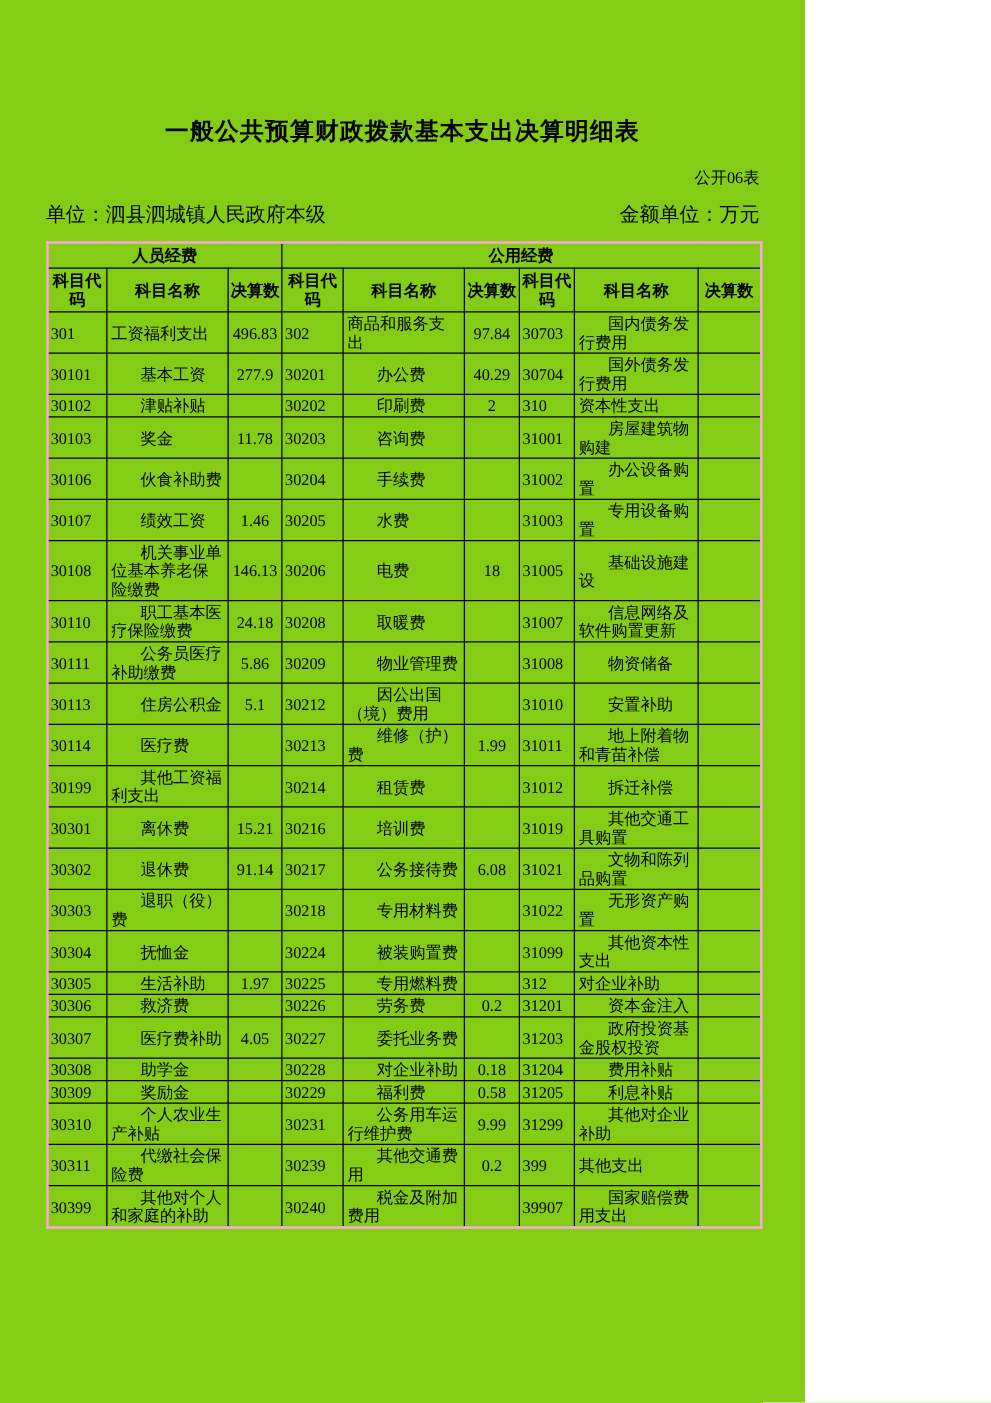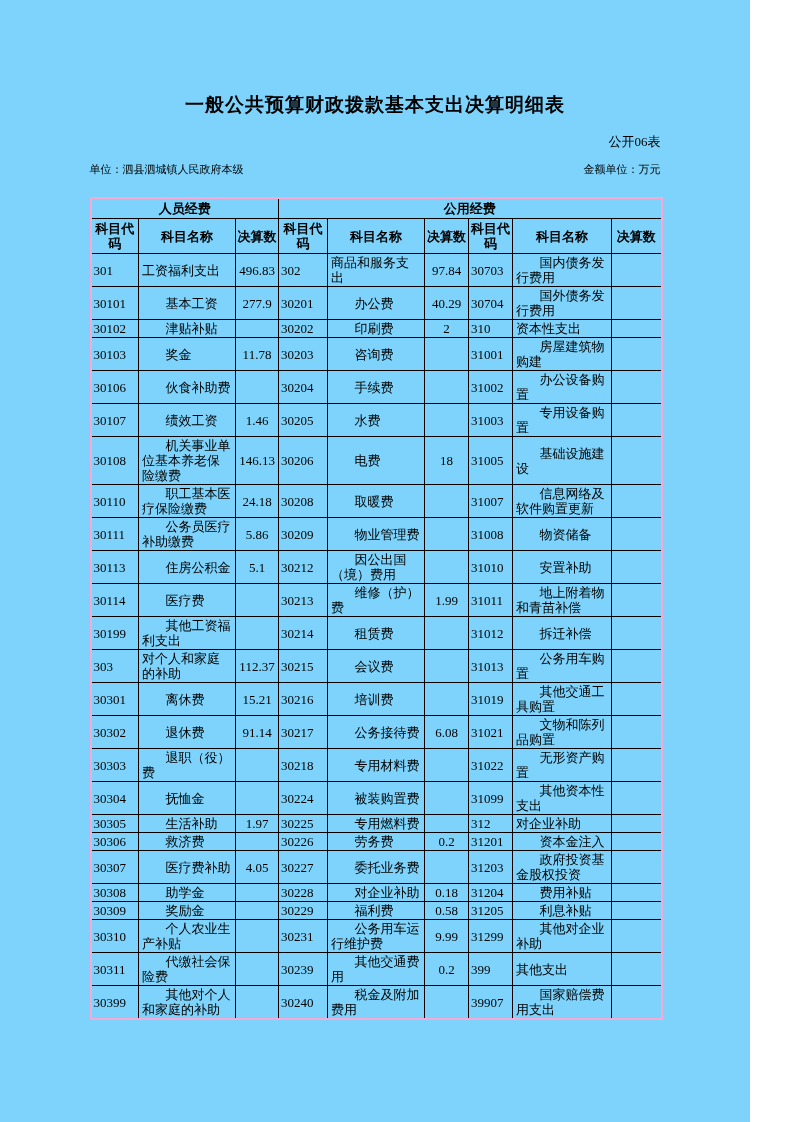--- a/index.html
+++ b/index.html
@@ -1,20 +1,20 @@
 <!DOCTYPE html>
 <html><head>
 <meta charset="utf-8">
 <style>
   html, body { margin: 0; padding: 0; background: #ffffff; }
   .page {
     position: relative;
-    width: 750px;
+    width: 644px;
     height: 1122px;
-    background: #7dd3fc;
+    background: #84cc16;
     box-sizing: border-box;
     padding-top: 92px;
     color: #000000;
     font-family: "Liberation Serif", "DejaVu Serif", serif;
     overflow: hidden;
   }
   .doc-title {
     margin: 0;
     text-align: center;
     font-family: "Liberation Sans", "DejaVu Sans", sans-serif;
@@ -28,23 +28,23 @@
   }
   .table-no {
     margin-top: 15px;
     text-align: right;
     font-size: 13px;
   }
   .meta-row {
     display: flex;
     justify-content: space-between;
     align-items: flex-end;
-    font-size: 11px;
+    font-size: 16px;
     margin-top: 11px;
-    margin-bottom: 20px;
+    margin-bottom: 10px;
   }
   table.budget {
     border-collapse: collapse;
     table-layout: fixed;
     width: 571px;
     border: 2px solid #f9a8d4;
   }
   table.budget th, table.budget td {
     border: 1px solid #000000;
     overflow: hidden;
@@ -237,31 +237,20 @@
             <td class="cell-name">其他工资福利支出</td>
             <td class="cell-value"></td>
             <td class="cell-code">30214</td>
             <td class="cell-name">租赁费</td>
             <td class="cell-value"></td>
             <td class="cell-code">31012</td>
             <td class="cell-name">拆迁补偿</td>
             <td class="cell-value"></td>
           </tr>
           <tr>
-            <td class="cell-code">303</td>
-            <td class="cell-name toplevel">对个人和家庭的补助</td>
-            <td class="cell-value">112.37</td>
-            <td class="cell-code">30215</td>
-            <td class="cell-name">会议费</td>
-            <td class="cell-value"></td>
-            <td class="cell-code">31013</td>
-            <td class="cell-name">公务用车购置</td>
-            <td class="cell-value"></td>
-          </tr>
-          <tr>
             <td class="cell-code">30301</td>
             <td class="cell-name">离休费</td>
             <td class="cell-value">15.21</td>
             <td class="cell-code">30216</td>
             <td class="cell-name">培训费</td>
             <td class="cell-value"></td>
             <td class="cell-code">31019</td>
             <td class="cell-name">其他交通工具购置</td>
             <td class="cell-value"></td>
           </tr>

